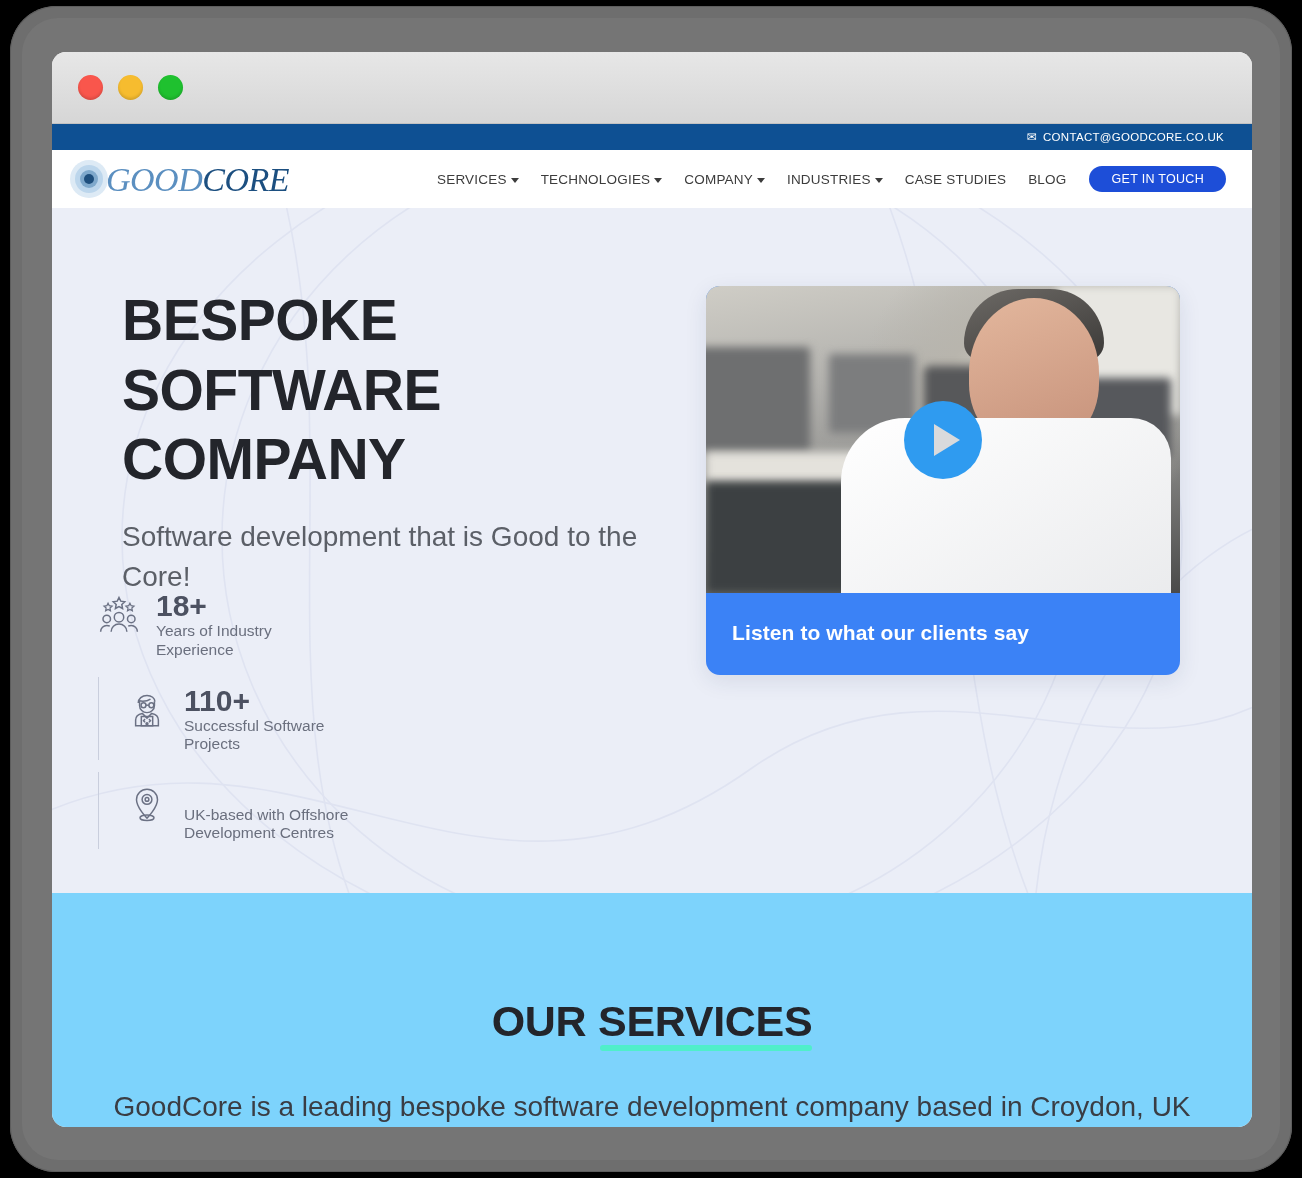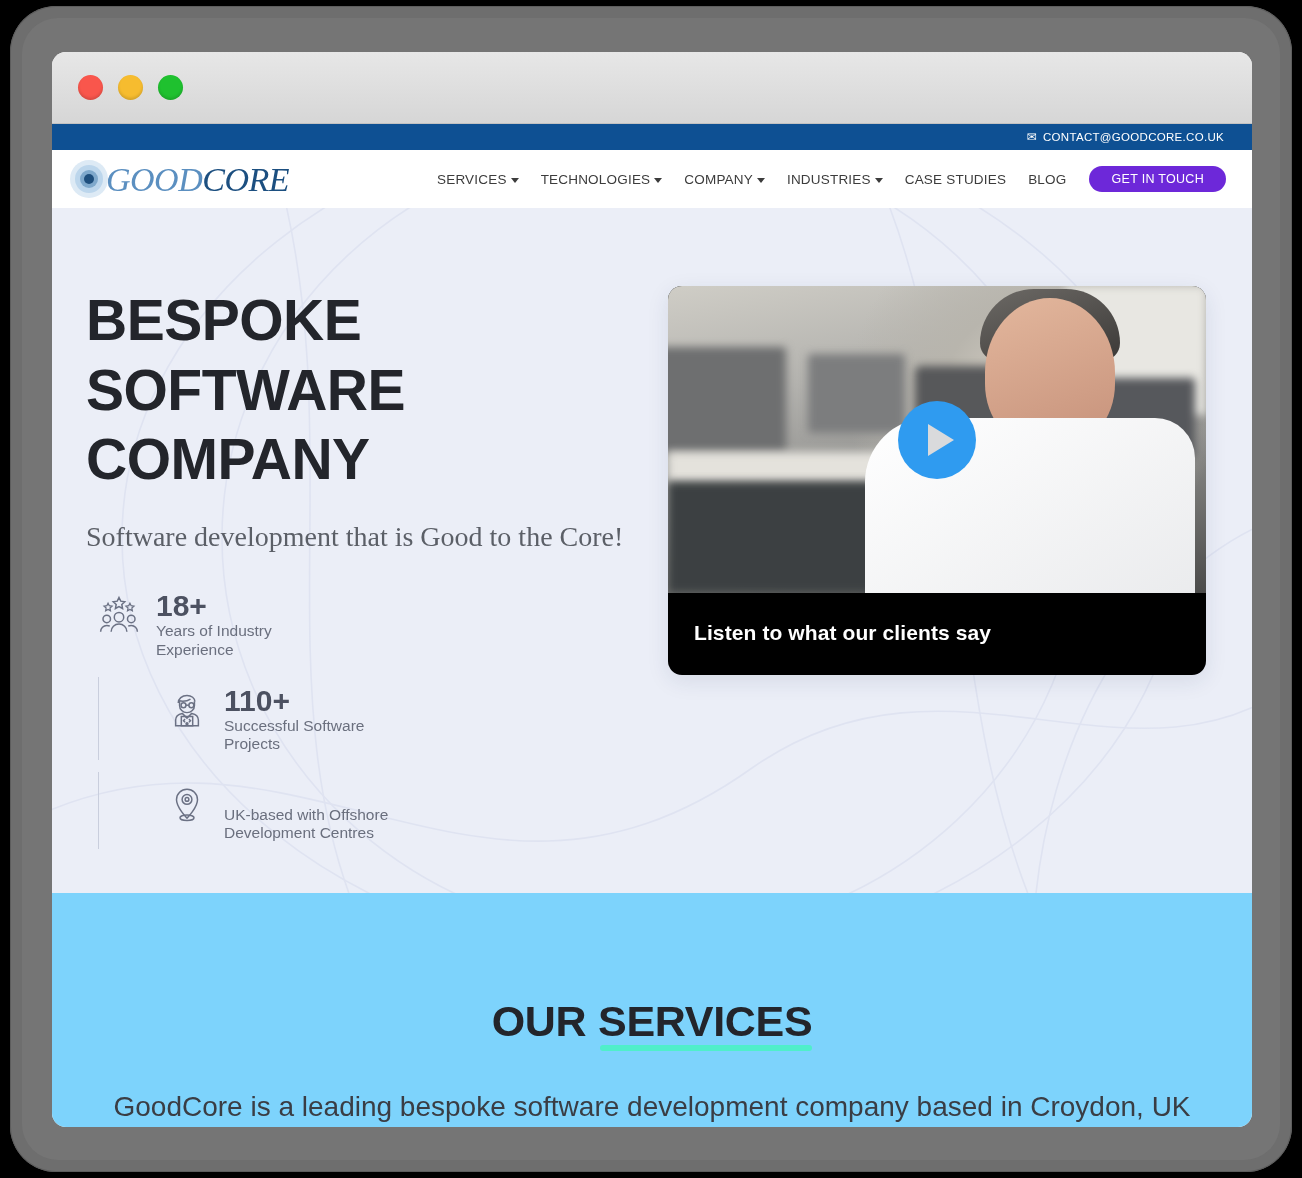--- a/index.html
+++ b/index.html
@@ -92,52 +92,53 @@
     font-size: 13.5px; color: #3c3c3c; letter-spacing: .2px;
     padding: 0 11px; display: flex; align-items: center; gap: 4px;
     cursor: pointer; white-space: nowrap;
   }
   .caret {
     width: 0; height: 0;
     border-left: 4px solid transparent; border-right: 4px solid transparent;
     border-top: 5px solid #3c3c3c; margin-top: 2px;
   }
   .cta-btn {
-    background: #6d28d9; color:#fff;
+    background: #1d4ed8; color:#fff;
     font-size: 12.5px; letter-spacing: .3px;
     border-radius: 22px; border: none;
     padding: 6px 22px; margin-left: 12px; cursor: pointer;
     white-space: nowrap;
   }
 
   
   .hero {
     position: relative;
     height: 685px;
     background: #ebeef7;
     overflow: hidden;
   }
   .hero-deco { position: absolute; inset: 0; pointer-events: none; }
 
-  .hero-inner { position: relative; display: flex; padding: 78px 46px 0 34px; z-index: 2; }
+  .hero-inner { position: relative; display: flex; padding: 78px 46px 0 70px; z-index: 2; }
   .hero-left { width: 575px; }
   .hero-title {
     font-size: 57px; font-weight: bold; line-height: 1.22;
     color: #23252b; letter-spacing: -0.5px;
   }
   .hero-sub {
     margin-top: 22px;
-    font-size: 28px; color: #5b5f67; line-height: 1.45; font-weight: 400; font-family: Liberation Serif, serif;
+    font-size: 28px; color: #5b5f67; line-height: 1.45; font-weight: 400;
   }
 
   .hero-right { margin-left: auto; width: 538px; }
   .video-card {
-    width: 538px; border-radius: 14px; overflow: hidden;
-    background: #000000;
+    width: 474px; border-radius: 14px; overflow: hidden;
+    background: #3b82f6;
     box-shadow: 0 6px 22px rgba(30,50,90,.10);
+    margin-left: 24px;
   }
   .video-thumb {
     position: relative; height: 307px;
     background:
       radial-gradient(circle at 68% 36%, #d8d2c7 0%, #b8b5ad 22%, transparent 45%),
       linear-gradient(170deg,#cfcdc6 0%, #b3b2ae 30%, #8e8e8c 60%, #4a4a49 100%);
     overflow: hidden;
   }
   
   .v-shape { position: absolute; filter: blur(4px); }
@@ -190,21 +191,21 @@
   
   .stats {
     position: absolute; left: 0; right: 0; bottom: 38px;
     display: flex; padding: 0 46px; z-index: 2; flex-direction: column;
   }
   .stat {
     display: flex; align-items: flex-start; gap: 16px;
     padding: 12px 22px 12px 0;
     position: relative;
   }
-  .stat + .stat { padding-left: 68px; }
+  .stat + .stat { padding-left: 28px; }
   .stat + .stat::before {
     content:""; position: absolute; left: 0; top: 6px; bottom: 6px;
     width: 1px; background: #c9cedd;
   }
   .stat-after {
     flex: 1; position: relative;
   }
   .stat-after::before{
     content:""; position:absolute; left:0; top:6px; bottom:6px; width:1px; background:#c9cedd;
   }

